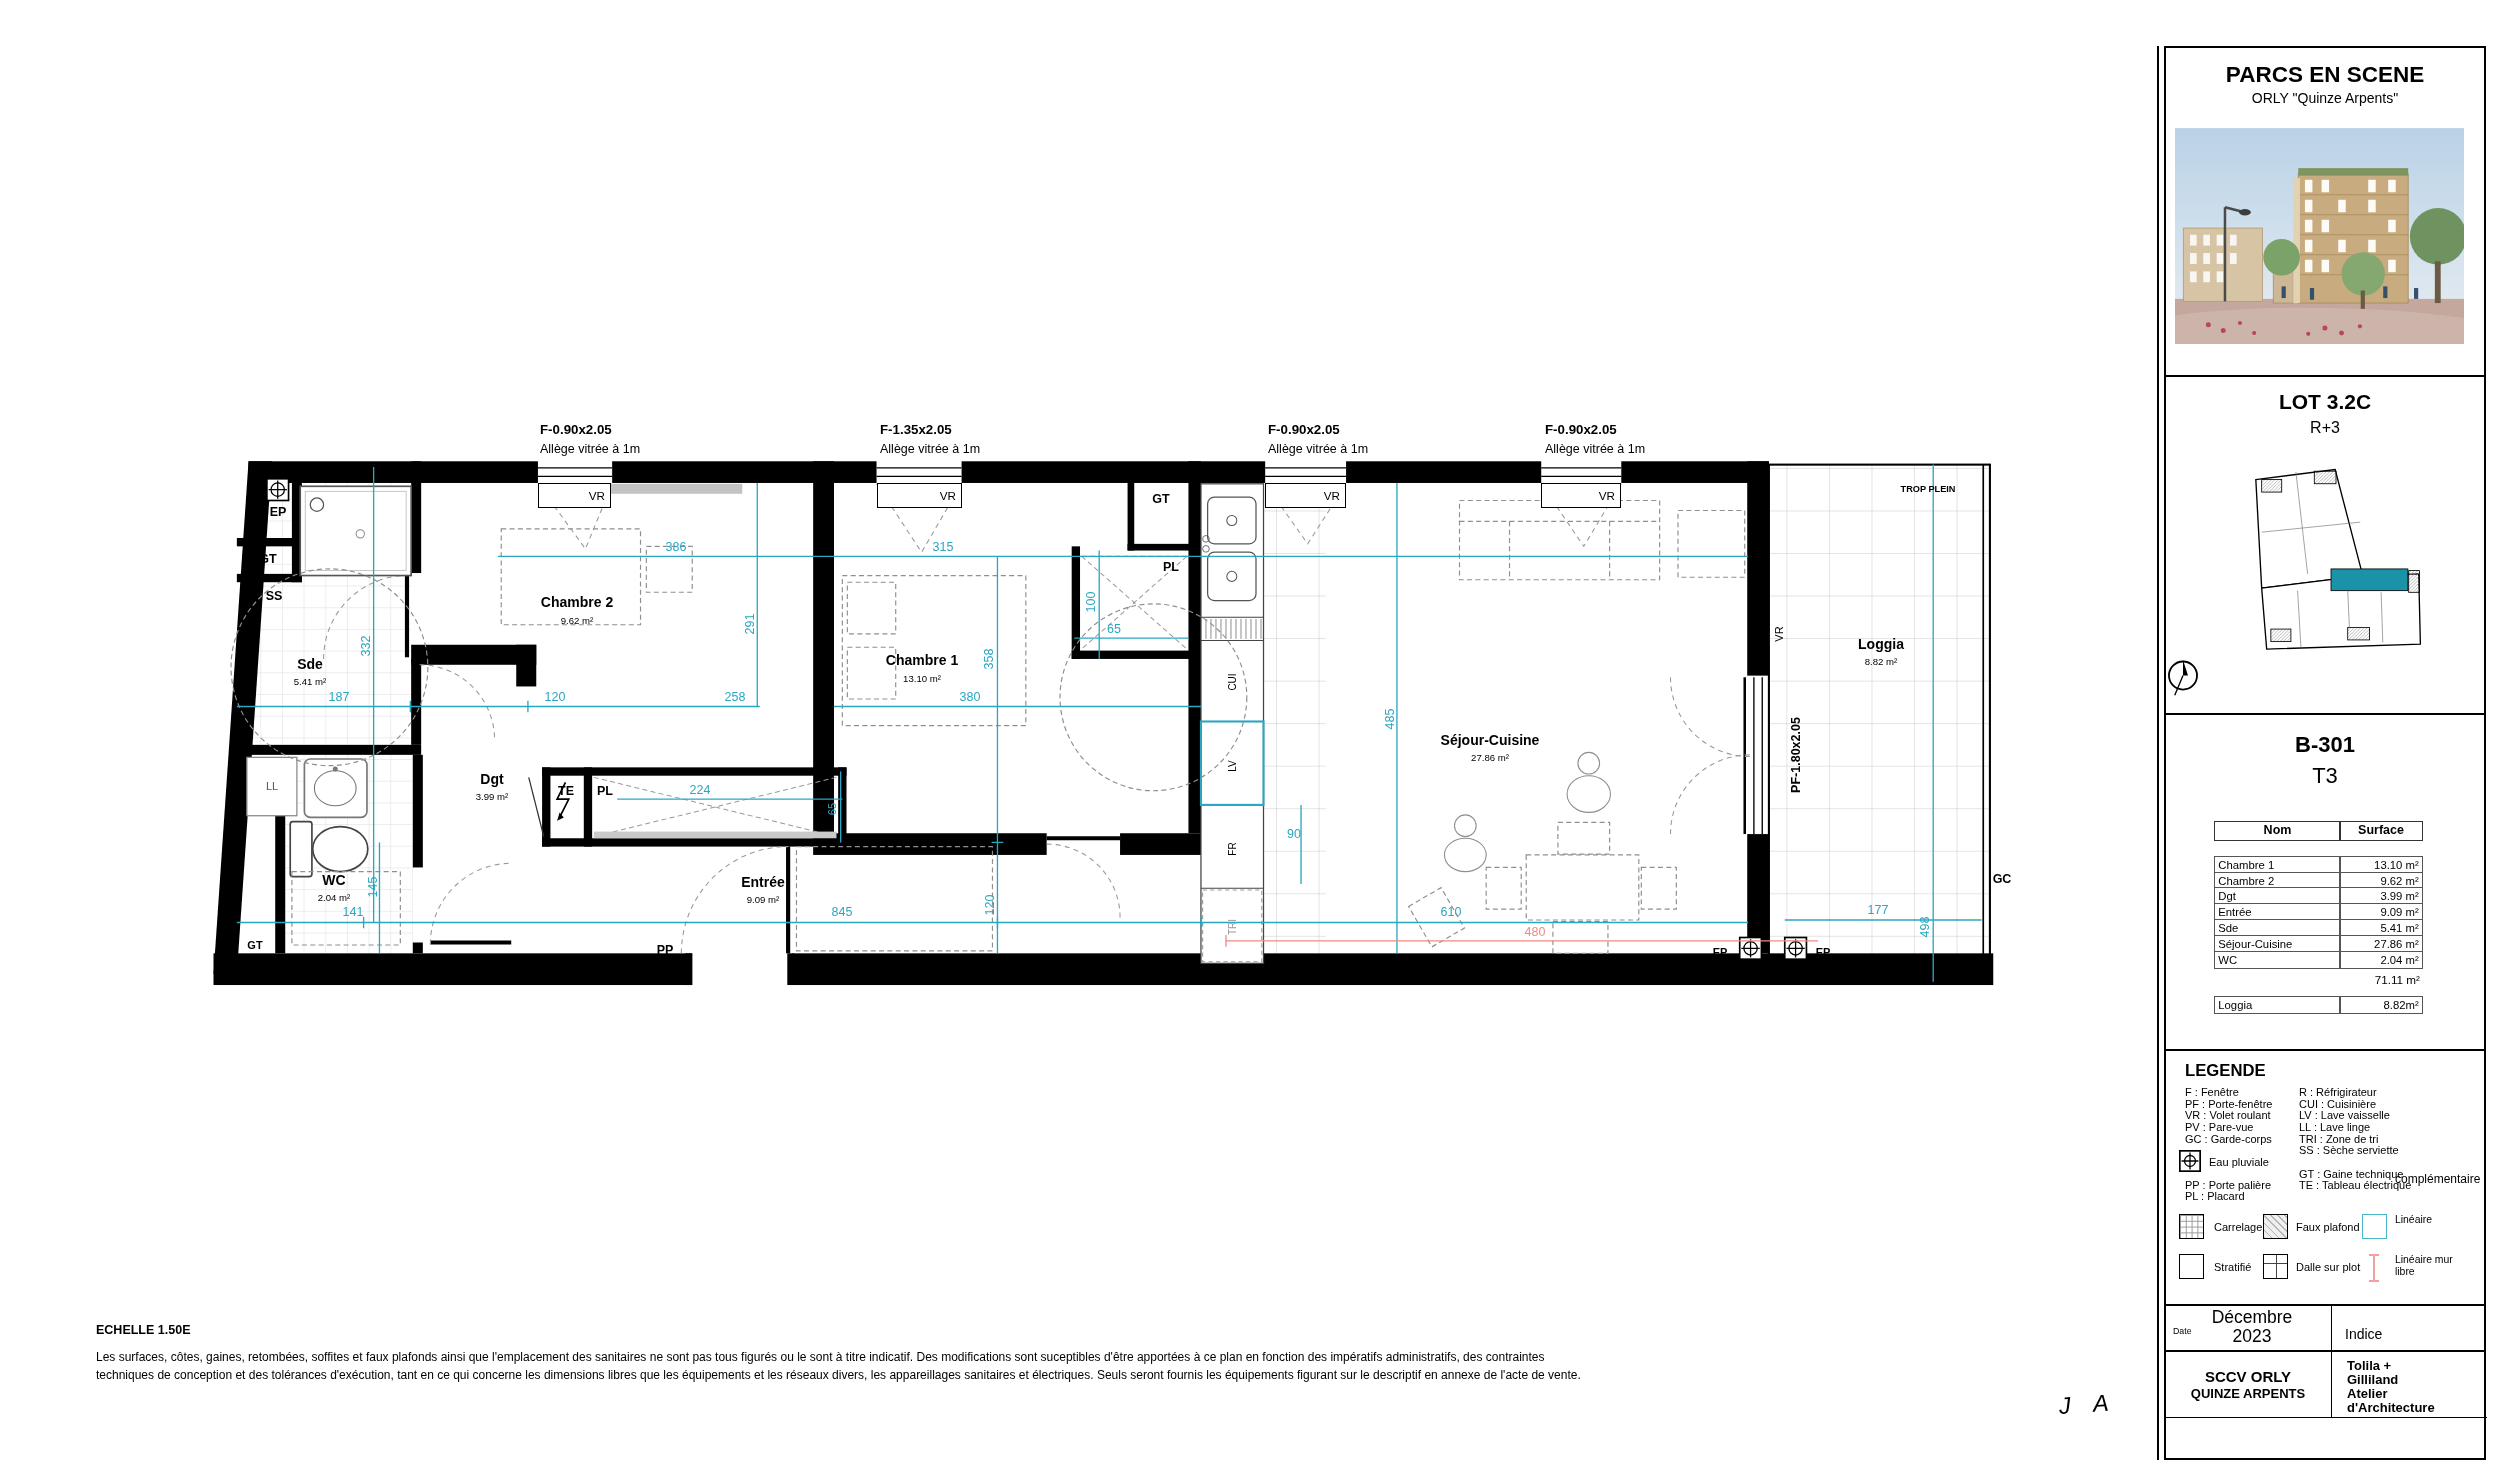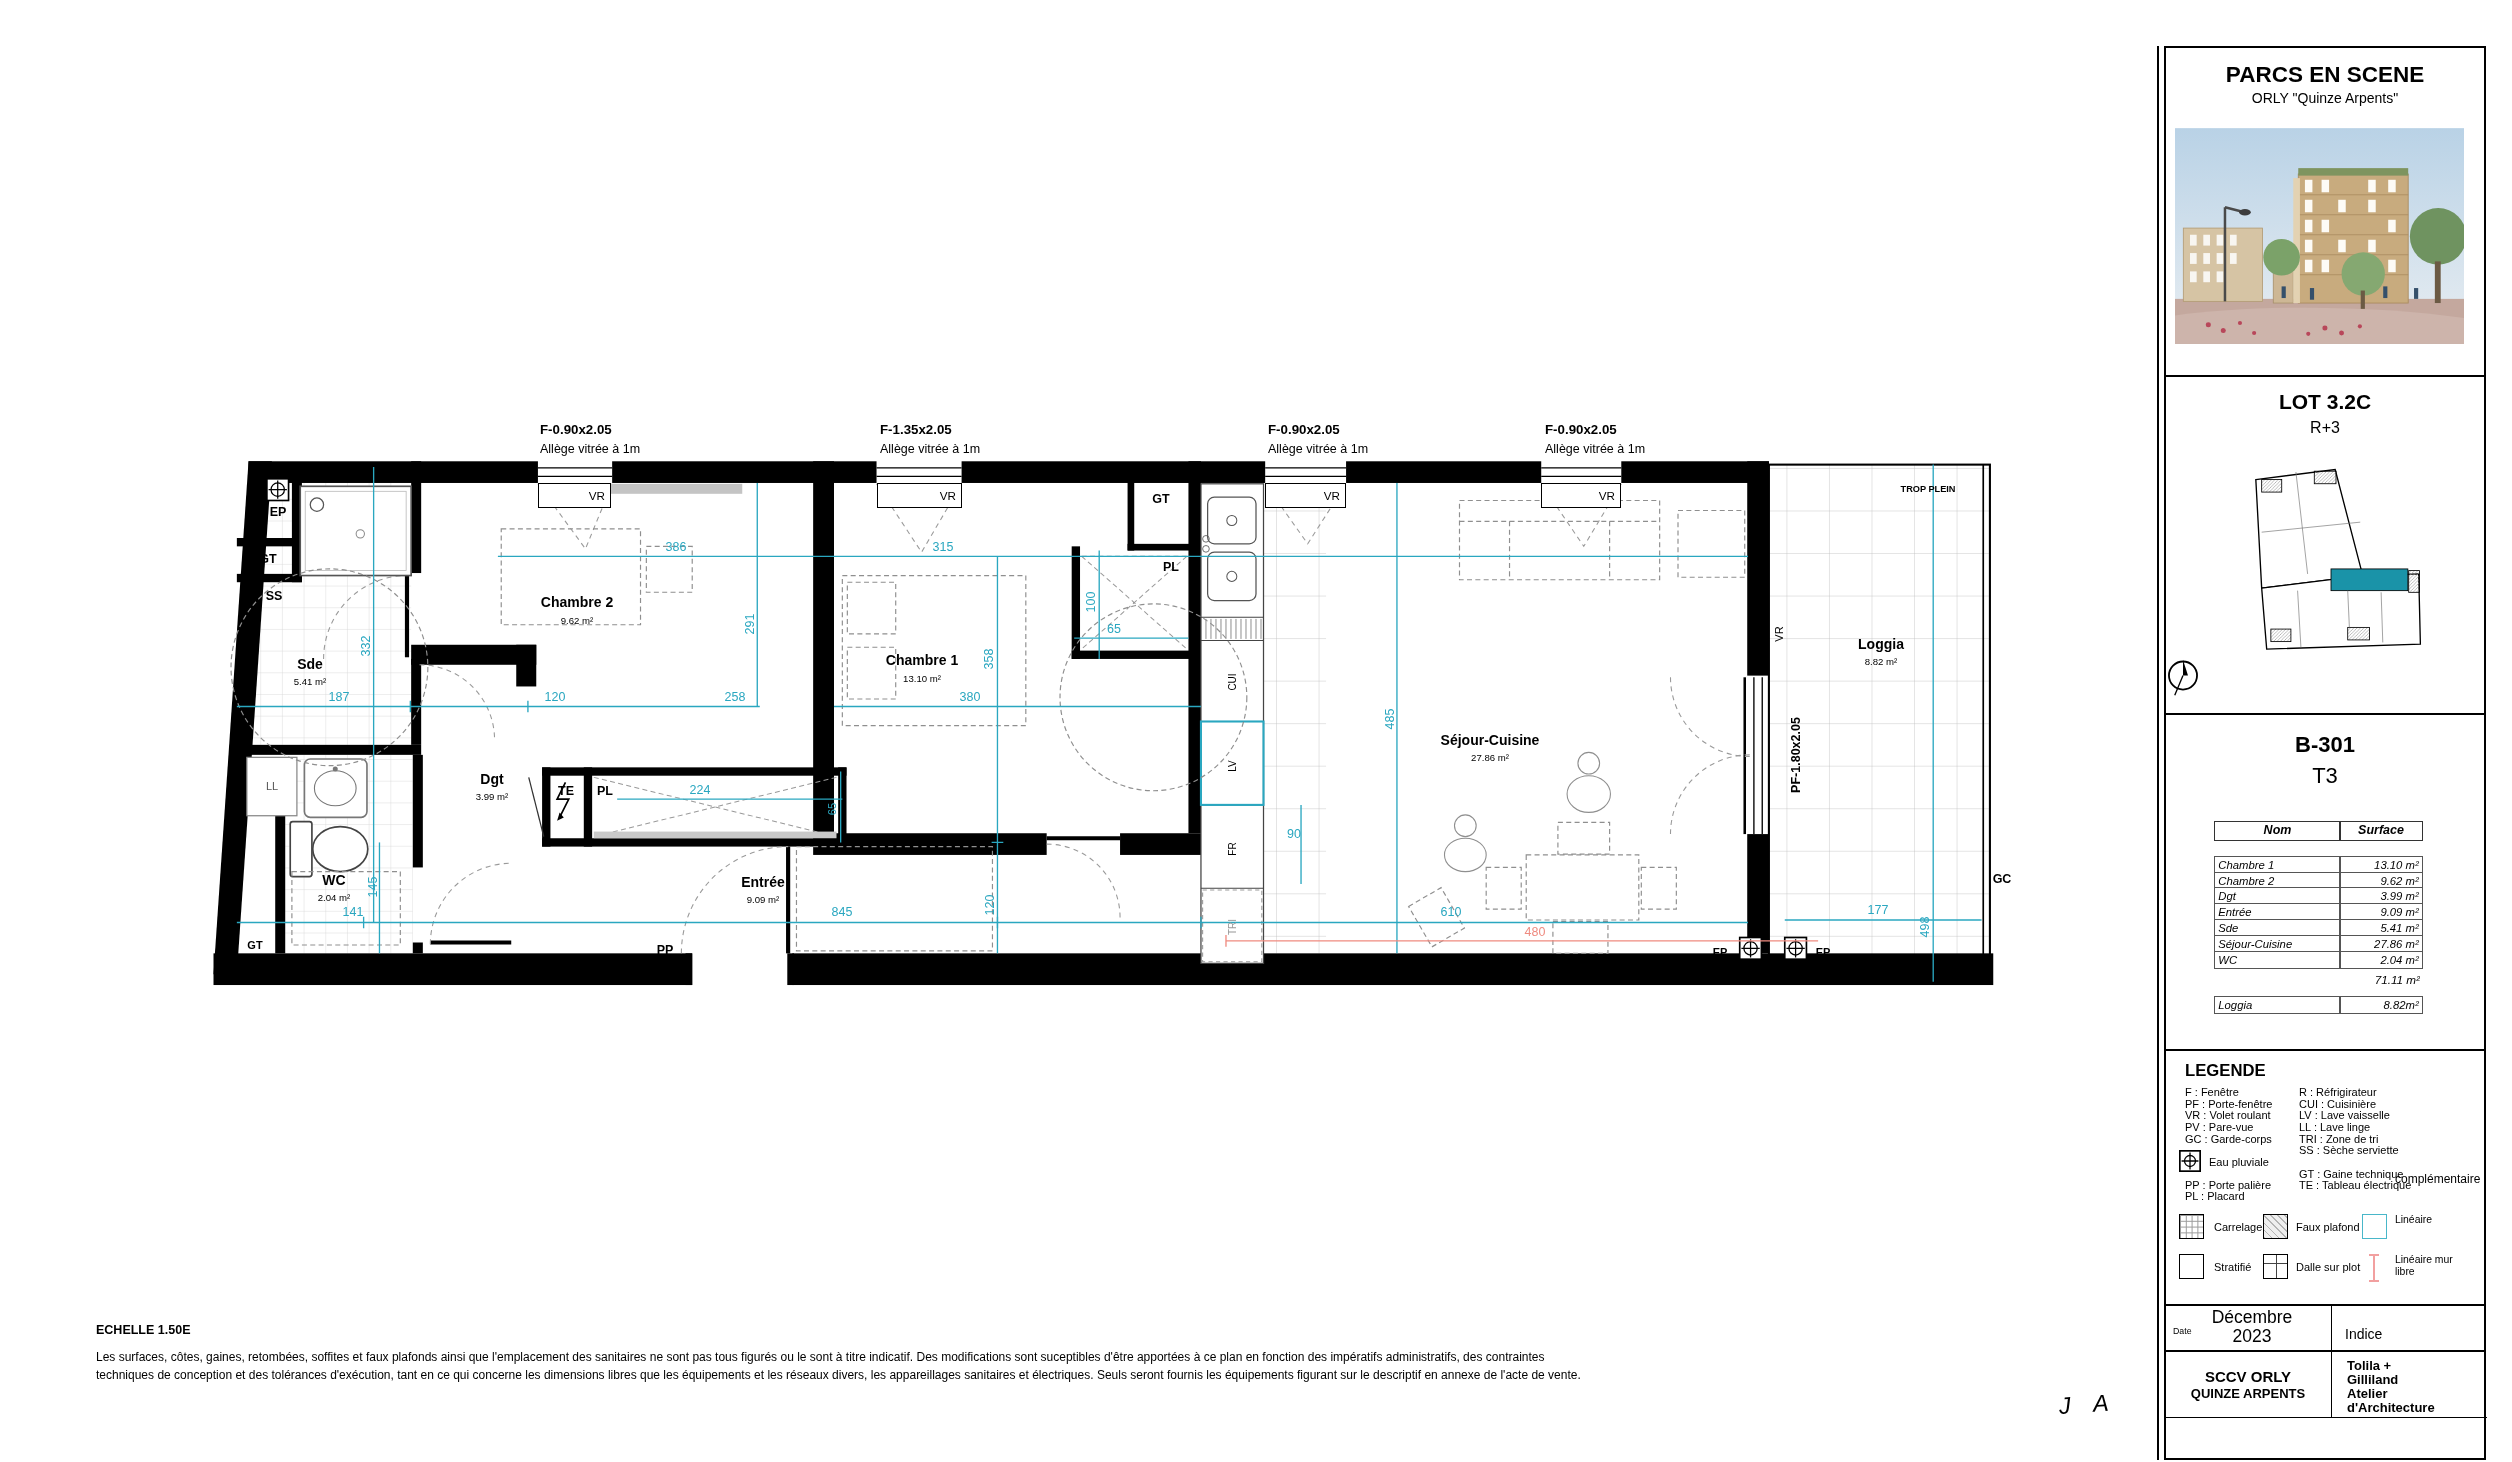--- a/index.html
+++ b/index.html
@@ -20,21 +20,21 @@
   .rot{transform:translate(-50%,-50%) rotate(-90deg);}
   .dim{color:#2AA7C0;font-size:12.5px;transform:translate(-50%,-100%);}
   .dim.rot{transform:translate(-50%,-50%) rotate(-90deg);}
   .dim.red{color:#EF8B80;text-align:center;}
   .panel-border{position:absolute;left:2164px;top:46px;width:322px;height:1414px;
                 border:2.1px solid #000;box-sizing:border-box;background:#fff;}
   .panel-edge{position:absolute;left:2157px;top:46px;width:1.7px;height:1414px;background:#000;}
   .pdiv{position:absolute;left:2164px;width:322px;height:1.7px;background:#000;}
   .ptxt{position:absolute;text-align:center;transform:translateX(-50%);white-space:nowrap;}
   .imgbox{position:absolute;left:2175px;top:128px;width:289px;height:216px;}
-  .tbl-cell{position:absolute;box-sizing:border-box;font-size:11.3px;overflow:hidden;font-style:italic;}
+  .tbl-cell{position:absolute;box-sizing:border-box;font-size:11.3px;overflow:hidden;}
   .sw{position:absolute;width:25px;height:25px;border:1.3px solid #000;background:#fff;box-sizing:border-box;}
   .sw.carrelage{background-image:linear-gradient(#9a9a9a 0.8px,transparent 0.8px),
       linear-gradient(90deg,#9a9a9a 0.8px,transparent 0.8px);background-size:5.8px 5.8px;}
   .sw.faux{background:repeating-linear-gradient(45deg,#b5b5b5 0 1.3px,#efefef 1.3px 5px);}
   .sw.lincomp{border:1.7px solid #49B7C9;}
   .sw.dalle{background-image:linear-gradient(#444 0,#444 100%),linear-gradient(#444 0,#444 100%);
       background-size:100% 1.3px,1.3px 100%;background-position:0 8.3px,11.7px 0;background-repeat:no-repeat;}
   .redbar{position:absolute;width:10px;height:28px;border-top:2.1px solid #F2A0A0;border-bottom:2.1px solid #F2A0A0;
       background:linear-gradient(#F2A0A0,#F2A0A0) center/2.1px 100% no-repeat;box-sizing:border-box;}
   .leg-item{position:absolute;font-size:11px;}

